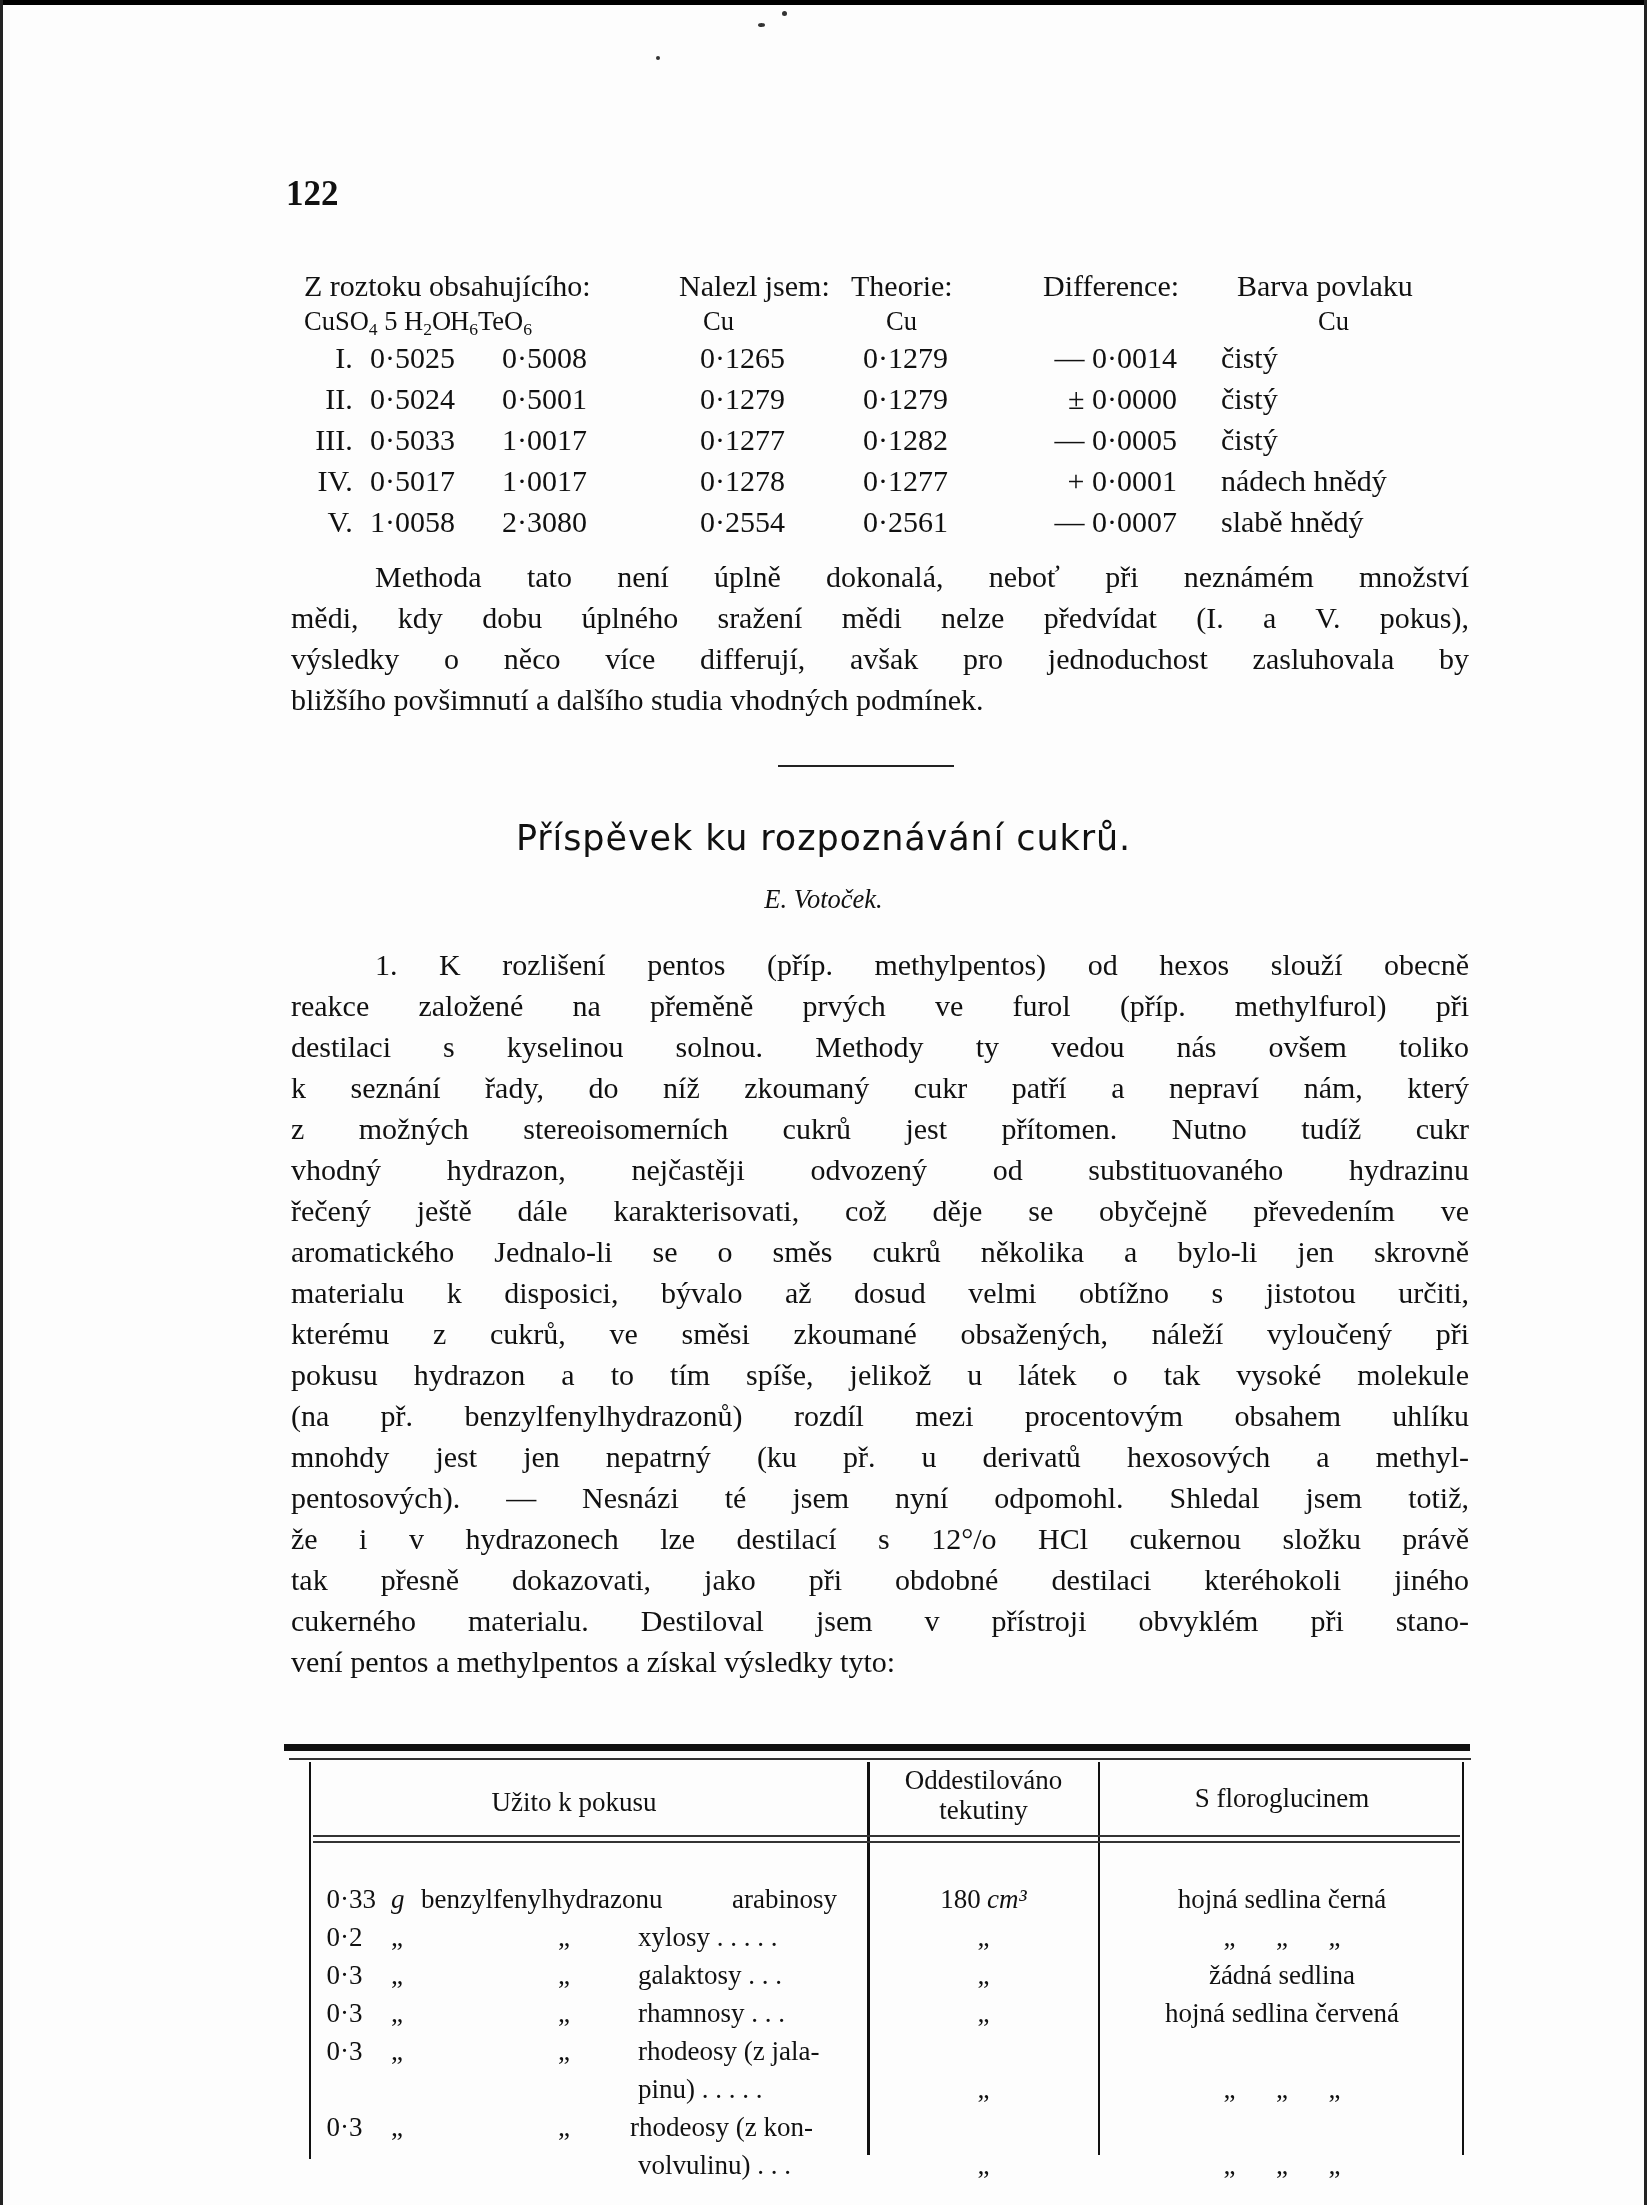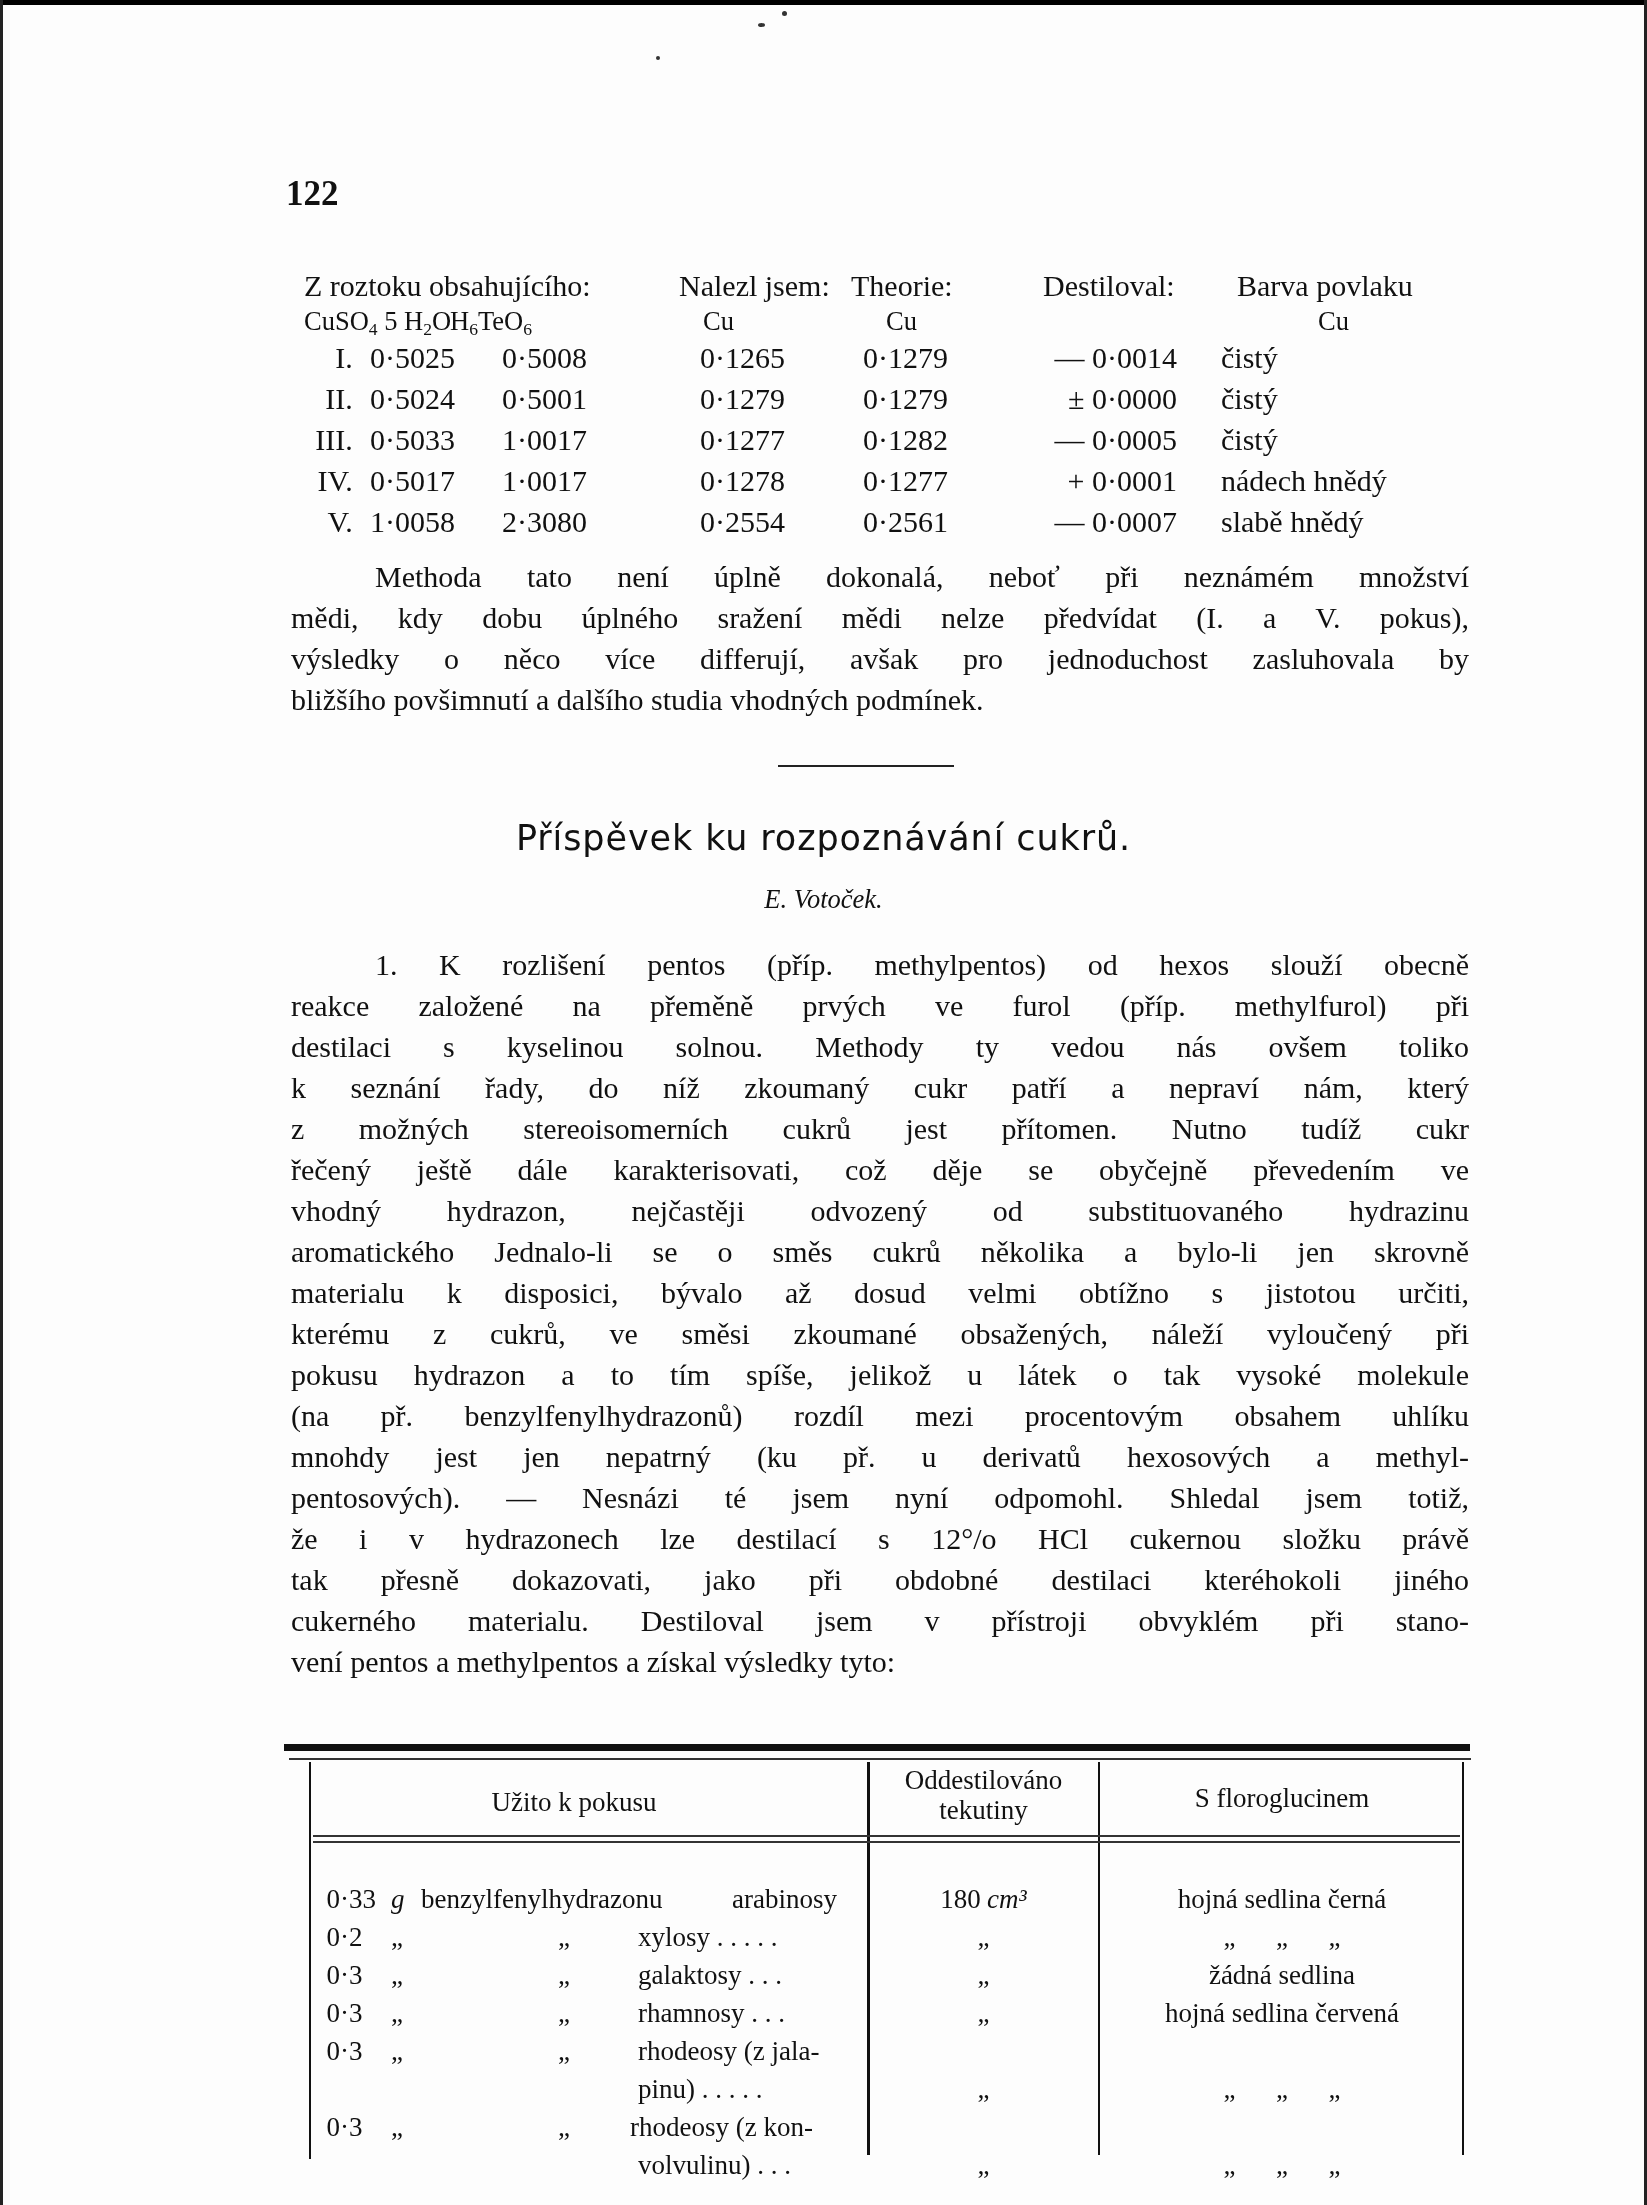--- a/index.html
+++ b/index.html
@@ -56,21 +56,21 @@
 <div class="speck" style="left:758px;top:23px;width:7px;height:4px;"></div>
 <div class="speck" style="left:656px;top:56px;width:4.4px;height:4.4px;"></div>
 
 <div class="page-number">122</div>
 
 <div class="t1">
   <div class="hdr">
     <span class="c" style="left:0">Z roztoku obsahujícího:</span>
     <span class="c" style="left:375px">Nalezl jsem:</span>
     <span class="c" style="left:547px">Theorie:</span>
-    <span class="c" style="left:739px">Destiloval:</span>
+    <span class="c" style="left:739px">Difference:</span>
     <span class="c" style="left:933px">Barva povlaku</span>
   </div>
   <div class="sub">
     <span class="c" style="left:0"><span>CuSO</span><sub>4</sub><span> 5 H</span><sub>2</sub><span>O</span></span>
     <span class="c" style="left:146px"><span>H</span><sub>6</sub><span>TeO</span><sub>6</sub></span>
     <span class="c" style="left:399px">Cu</span>
     <span class="c" style="left:582px">Cu</span>
     <span class="c" style="left:1014px">Cu</span>
   </div>
   <div id="t1rows">
@@ -135,22 +135,22 @@
 <div class="title">Příspěvek ku rozpoznávání cukrů.</div>
 <div class="author">E. Votoček.</div>
 
 <div class="para" style="top:944px;">
   <div id="p2">
       <span class="line" style="padding-left: 84px;">1. K rozlišení pentos (příp. methylpentos) od hexos slouží obecně</span>
       <span class="line">reakce založené na přeměně prvých ve furol (příp. methylfurol) při</span>
       <span class="line">destilaci s kyselinou solnou. Methody ty vedou nás ovšem toliko</span>
       <span class="line">k seznání řady, do níž zkoumaný cukr patří a nepraví nám, který</span>
       <span class="line">z možných stereoisomerních cukrů jest přítomen. Nutno tudíž cukr</span>
+      <span class="line">vhodný hydrazon, nejčastěji odvozený od substituovaného hydrazinu</span>
       <span class="line">řečený ještě dále karakterisovati, což děje se obyčejně převedením ve</span>
-      <span class="line">vhodný hydrazon, nejčastěji odvozený od substituovaného hydrazinu</span>
       <span class="line">aromatického Jednalo-li se o směs cukrů několika a bylo-li jen skrovně</span>
       <span class="line">materialu k disposici, bývalo až dosud velmi obtížno s jistotou určiti,</span>
       <span class="line">kterému z cukrů, ve směsi zkoumané obsažených, náleží vyloučený při</span>
       <span class="line">pokusu hydrazon a to tím spíše, jelikož u látek o tak vysoké molekule</span>
       <span class="line">(na př. benzylfenylhydrazonů) rozdíl mezi procentovým obsahem uhlíku</span>
       <span class="line">mnohdy jest jen nepatrný (ku př. u derivatů hexosových a methyl-</span>
       <span class="line">pentosových). — Nesnázi té jsem nyní odpomohl. Shledal jsem totiž,</span>
       <span class="line">že i v hydrazonech lze destilací s 12°/o HCl cukernou složku právě</span>
       <span class="line">tak přesně dokazovati, jako při obdobné destilaci kteréhokoli jiného</span>
       <span class="line">cukerného materialu. Destiloval jsem v přístroji obvyklém při stano-</span>

